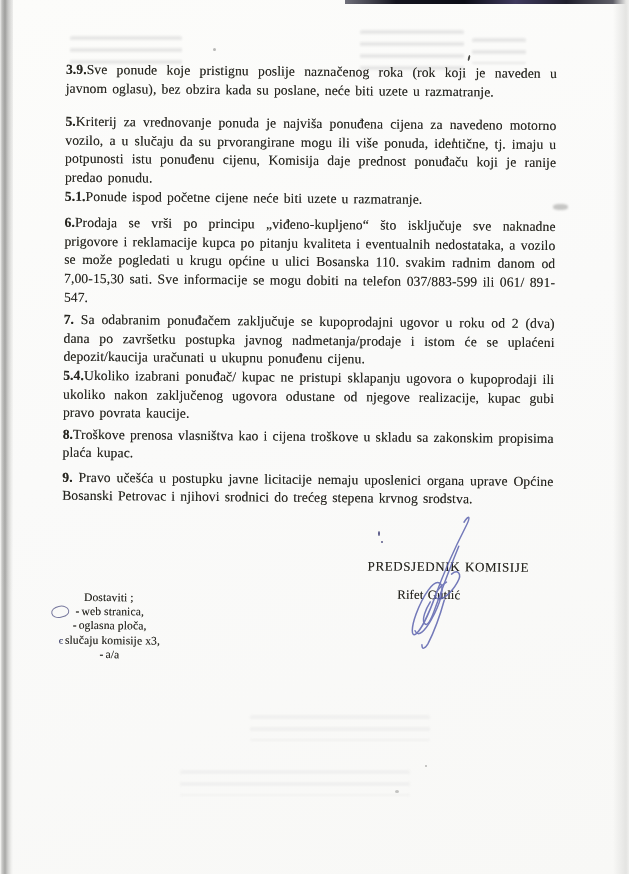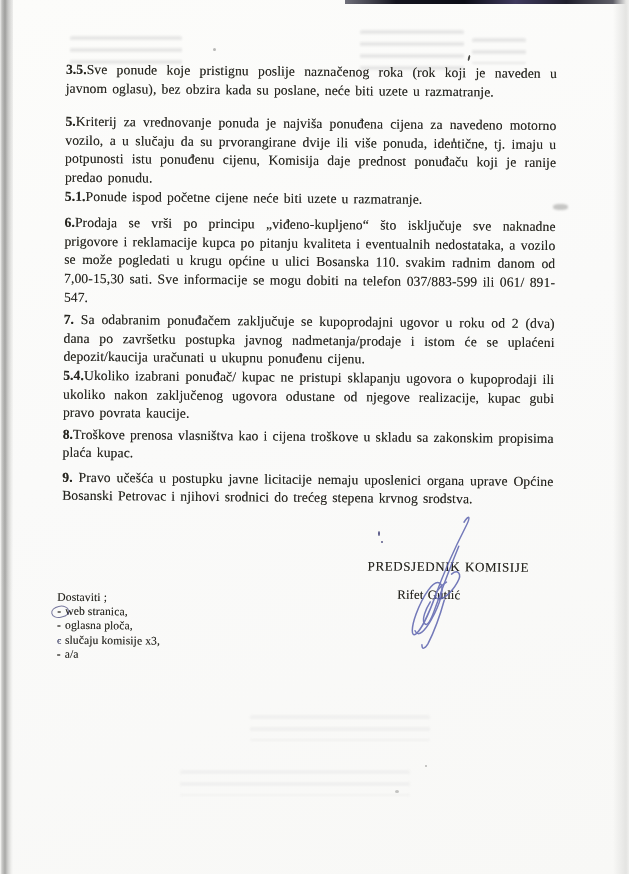--- a/index.html
+++ b/index.html
@@ -74,21 +74,21 @@
     font-size: 13px; letter-spacing: .6px; text-align: left; word-spacing: 1px;
   }
   .sig-name {
     position: absolute; left: 336px; top: 522px; white-space: nowrap;
     font-size: 12.8px; text-align: right; word-spacing: 1px;
   }
   .sig-svg { position: absolute; left: 338px; top: 448px; width: 84px; height: 140px; }
 
   
   .dostaviti {
-    position: absolute; left: -4px; top: 530px; text-align: left;
+    position: absolute; left: -4px; top: 530px; text-align: center;
     font-size: 11.6px; line-height: 14.2px; word-spacing: 0; letter-spacing: .1px;
     text-shadow: 0 0 .4px rgba(45,45,40,.5);
   }
   .dost-item { position: relative; white-space: nowrap; }
   .dost-bullet { display: inline-block; min-width: 8px; }
   .dost-item .tick { color: #3d4173; font-size: 10px; }
   .circle-mark {
     position: absolute; left: -6px; top: 1px; width: 18px; height: 12px;
     border: 1.4px solid rgba(62,64,118,.7); border-radius: 55% 60% 50% 55%;
     transform: rotate(-12deg);
@@ -112,26 +112,26 @@
   <div class="speck s3"></div>
   <div class="speck s4"></div>
   <div class="speck s5"></div>
   <div class="speck s6"></div>
   <div class="speck s7"></div>
   <div class="speck s8"></div>
 
   <div class="content">
 
     <div class="block b0">
-      <p class="para"><span class="num">3.5.</span><span>Sve ponude koje pristignu poslije naznačenog roka (rok koji je naveden u javnom oglasu), bez obzira kada su poslane, neće biti uzete u razmatranje.</span></p>
+      <p class="para"><span class="num">3.9.</span><span>Sve ponude koje pristignu poslije naznačenog roka (rok koji je naveden u javnom oglasu), bez obzira kada su poslane, neće biti uzete u razmatranje.</span></p>
       <p class="para"><span class="num"></span></p>
     </div>
 
     <div class="block b1">
-      <p class="para"><span class="num">5.</span><span>Kriterij za vrednovanje ponuda je najviša ponuđena cijena za navedeno motorno vozilo, a u slučaju da su prvorangirane dvije ili više ponuda, identične, tj. imaju u potpunosti istu ponuđenu cijenu, Komisija daje prednost ponuđaču koji je ranije predao ponudu.</span></p>
+      <p class="para"><span class="num">5.</span><span>Kriterij za vrednovanje ponuda je najviša ponuđena cijena za navedeno motorno vozilo, a u slučaju da su prvorangirane mogu ili više ponuda, identične, tj. imaju u potpunosti istu ponuđenu cijenu, Komisija daje prednost ponuđaču koji je ranije predao ponudu.</span></p>
       <p class="para"><span class="num">5.1.</span><span>Ponude ispod početne cijene neće biti uzete u razmatranje.</span></p>
     </div>
 
     <div class="block b2">
       <p class="para"><span class="num">6.</span><span>Prodaja se vrši po principu „viđeno-kupljeno“ što isključuje sve naknadne prigovore i reklamacije kupca po pitanju kvaliteta i eventualnih nedostataka, a vozilo se može pogledati u krugu općine u ulici Bosanska 110. svakim radnim danom od 7,00-15,30 sati. Sve informacije se mogu dobiti na telefon 037/883-599 ili 061/ 891-547.</span></p>
     </div>
 
     <div class="block b3">
       <p class="para"><span class="num">7.</span><span> Sa odabranim ponuđačem zaključuje se kupoprodajni ugovor u roku od 2 (dva) dana po završetku postupka javnog nadmetanja/prodaje i istom će se uplaćeni depozit/kaucija uračunati u ukupnu ponuđenu cijenu.</span></p>
       <p class="para"><span class="num">5.4.</span><span>Ukoliko izabrani ponuđač/ kupac ne pristupi sklapanju ugovora o kupoprodaji ili ukoliko nakon zaključenog ugovora odustane od njegove realizacije, kupac gubi pravo povrata kaucije.</span></p>

